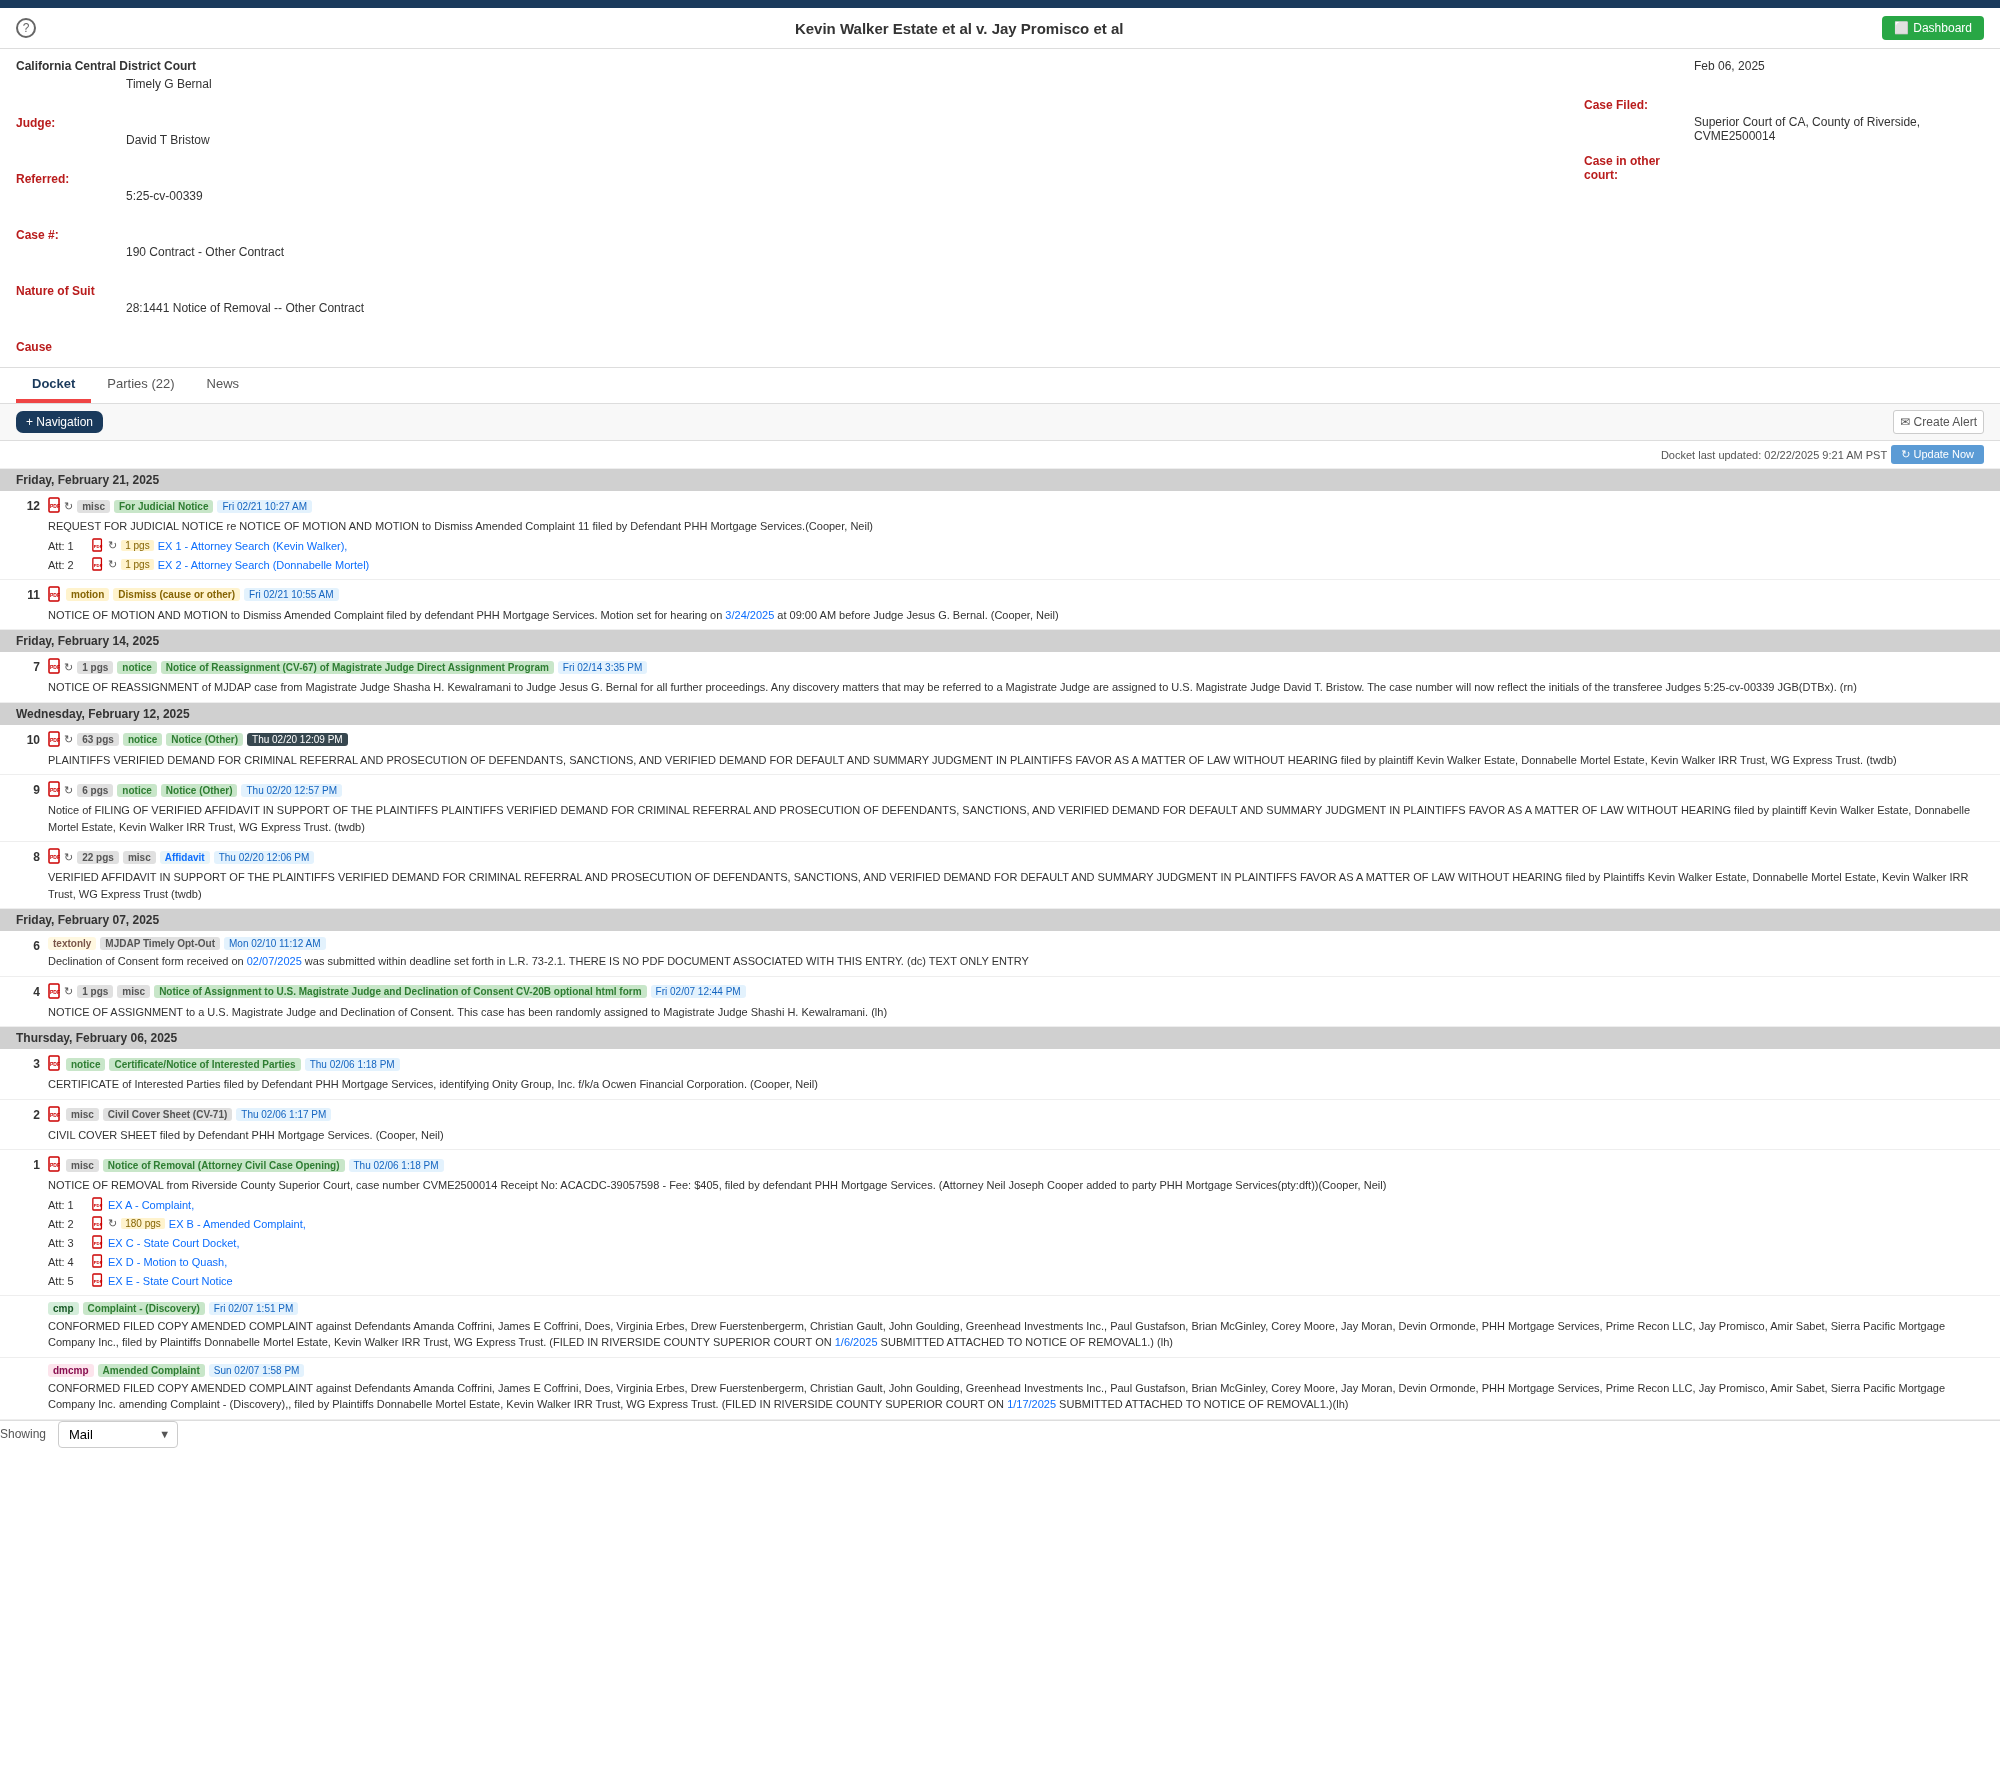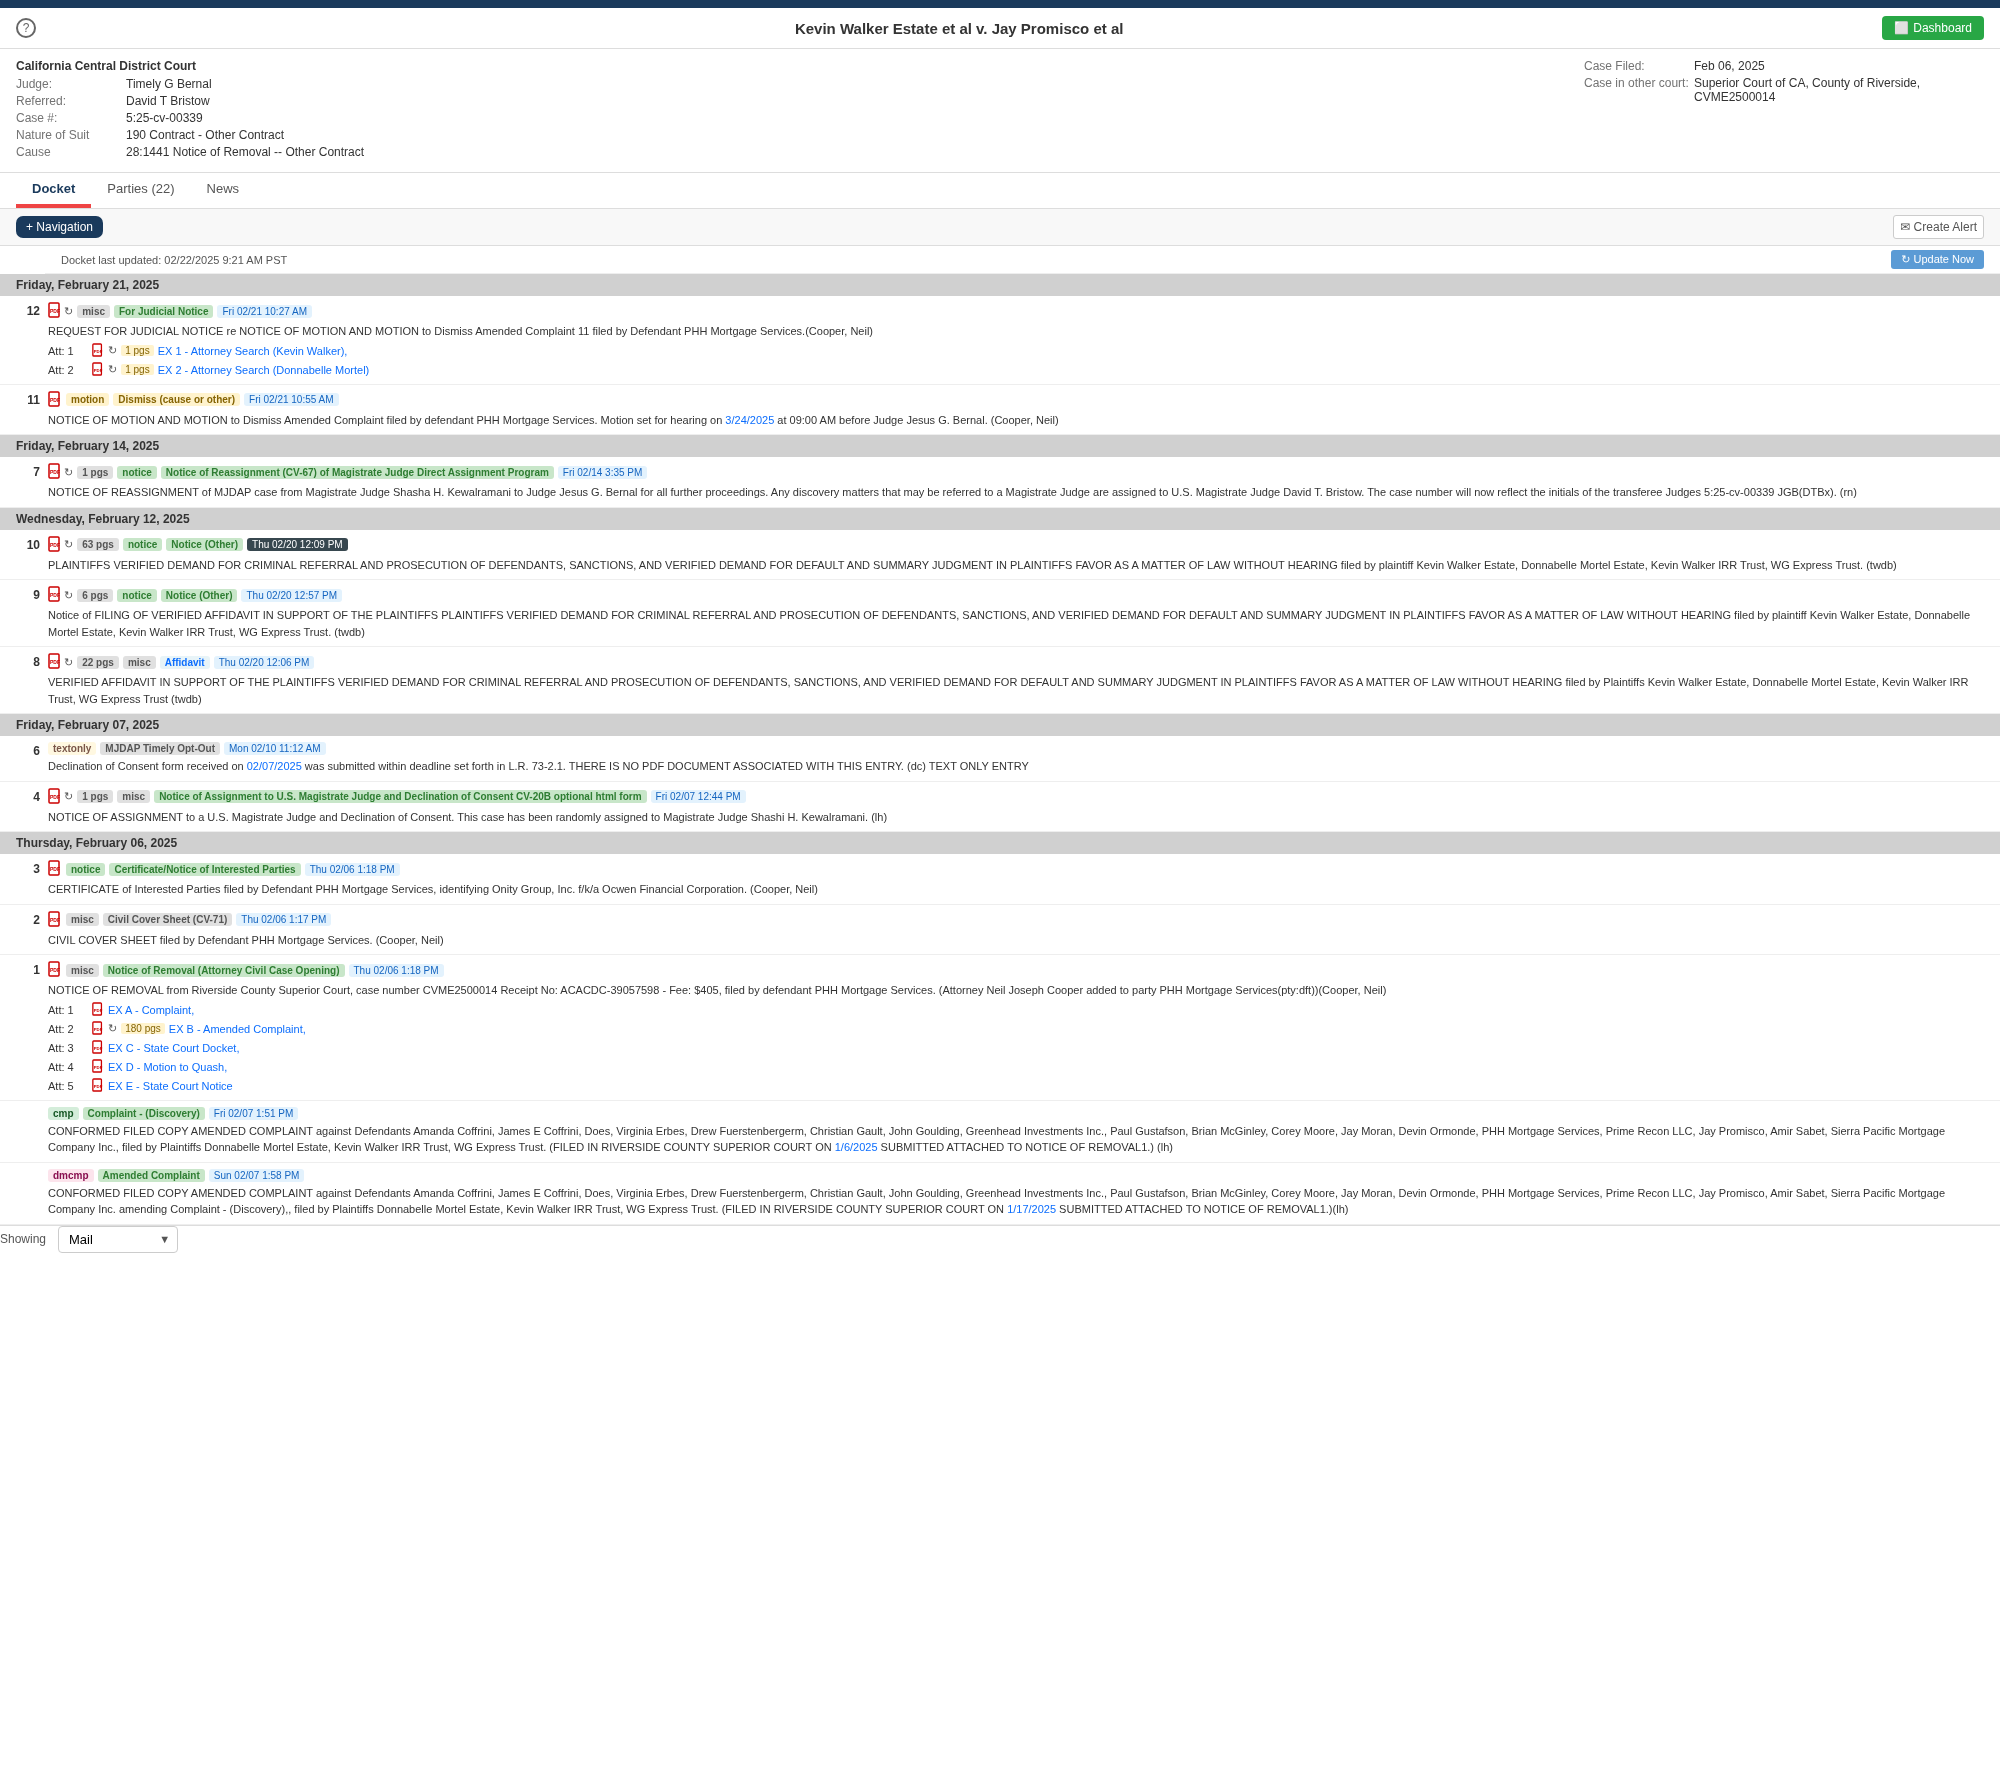--- a/index.html
+++ b/index.html
@@ -58,23 +58,24 @@
       justify-content: space-between;
     }
     .case-left { flex: 1; }
     .case-right { flex: 0 0 400px; }
     .case-info-row {
       display: flex;
       margin-bottom: 3px;
       font-size: 12px;
     }
     .case-info-label {
-      font-weight: normal;
+      font-weight: bold;
       min-width: 110px;
-      color: #737373;
+      color: #b91c1c;
+      margin-top: 39px;
     }
     .case-info-value { color: #333; }
 
     
     .tabs {
       display: flex;
       border-bottom: 1px solid #ddd;
       padding: 0 16px;
       background: #fff;
     }
@@ -116,28 +117,27 @@
       padding: 4px 6px;
       border-radius: 3px;
       cursor: pointer;
       font-size: 12px;
     }
 
     
     .docket-status {
       display: flex;
       align-items: center;
-      justify-content: space-between;
+      justify-content: flex-end;
       padding: 4px 16px;
       background: #fff;
       border-bottom: 1px solid #eee;
       font-size: 11px;
       color: #555;
       gap: 4px;
-      margin-left: 45px;
     }
     .update-now-btn {
       background: #5b9bd5;
       color: #fff;
       border: none;
       padding: 3px 10px;
       border-radius: 3px;
       cursor: pointer;
       font-size: 11px;
       display: flex;

